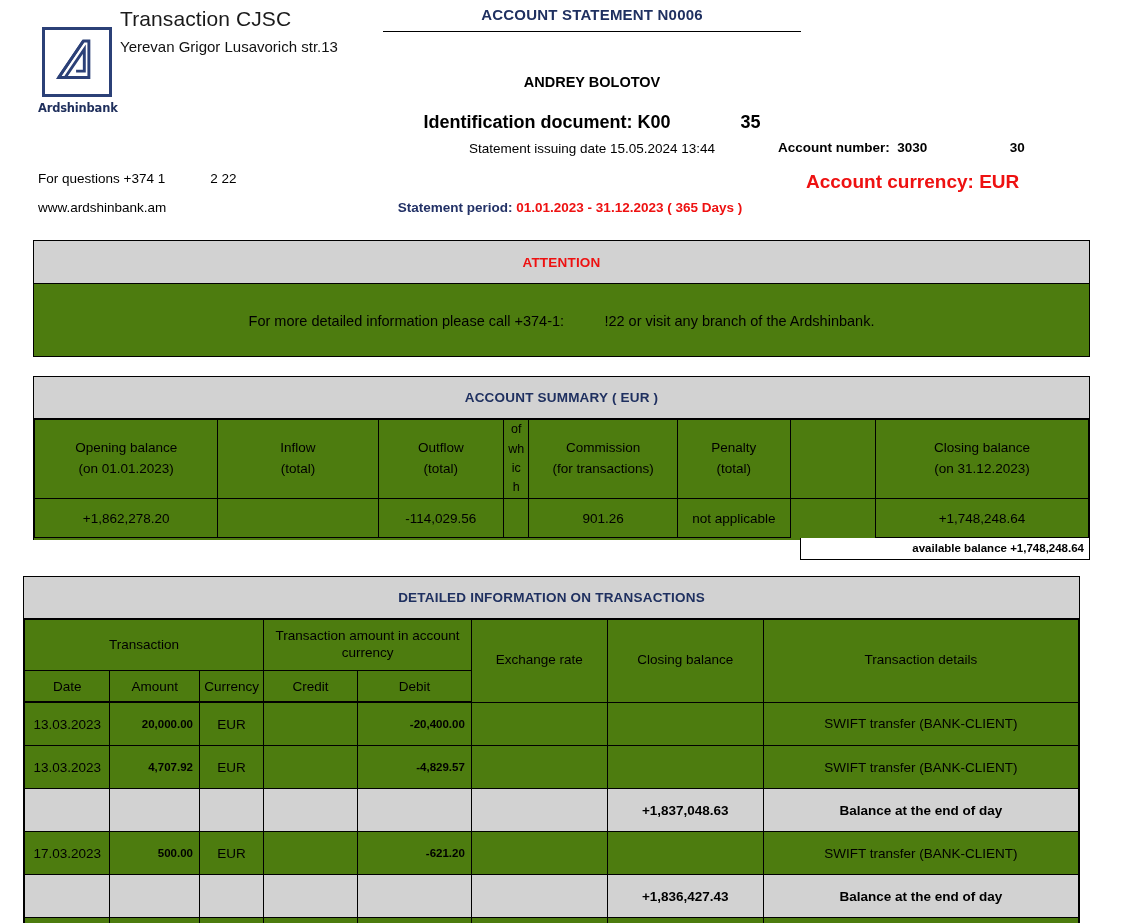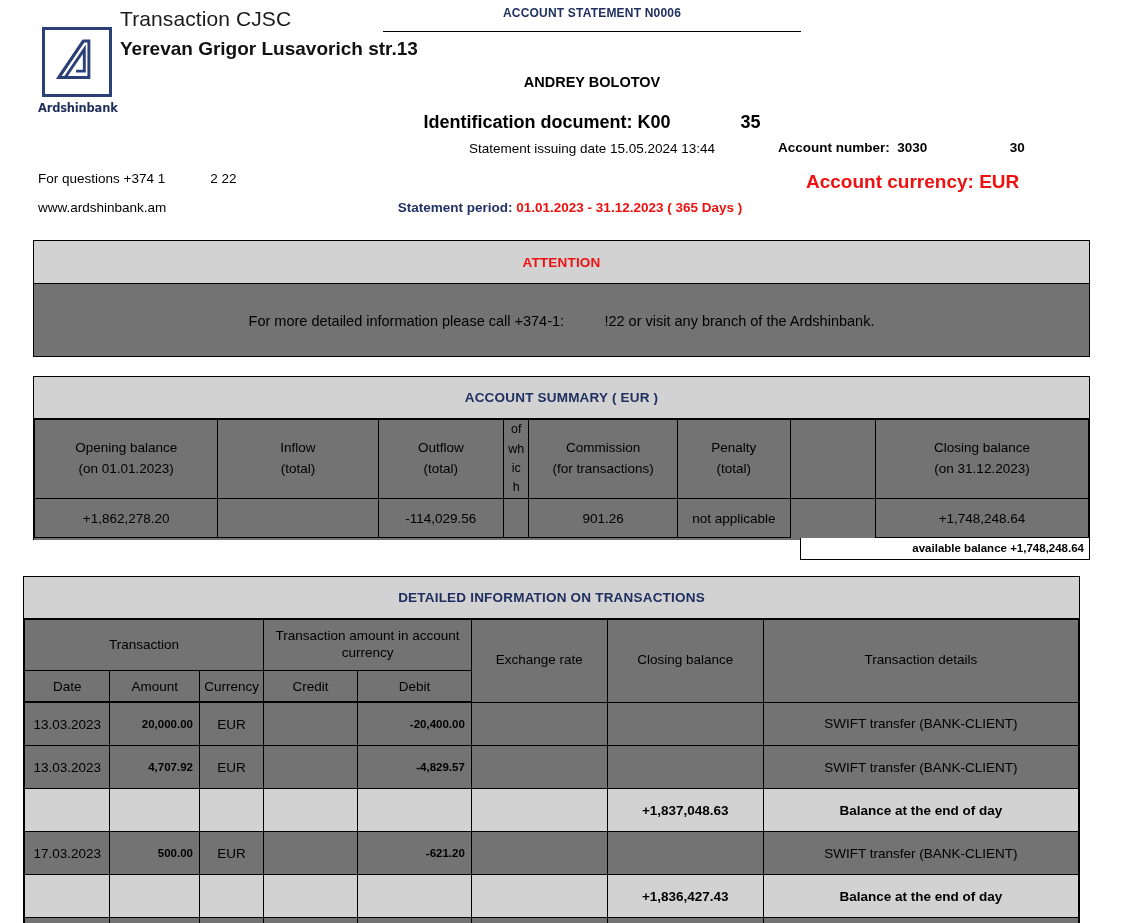--- a/index.html
+++ b/index.html
@@ -49,31 +49,31 @@
     left: 120px;
     top: 7px;
     font-size: 21px;
     color: #1a1a1a;
     letter-spacing: 0.1px;
   }
   .bank-addr {
     position: absolute;
     left: 120px;
     top: 38px;
-    font-size: 19px;
-    font-weight: bold;
+    font-size: 15px;
+    font-weight: normal;
     color: #111111;
   }
   .doc-title {
     position: absolute;
     left: 383px;
     top: 6px;
     width: 418px;
     text-align: center;
-    font-size: 12px;
+    font-size: 15px;
     font-weight: bold;
     color: #1f3060;
     letter-spacing: 0.2px;
   }
   .doc-title-rule {
     position: absolute;
     left: 383px;
     top: 31px;
     width: 418px;
     border-bottom: 1.5px solid #000;
@@ -144,21 +144,21 @@
     font-weight: bold;
     color: #223166;
   }
   .stmt-period .dates { color: #ee1111; }
 
   
   .box {
     position: absolute;
     border: 1.6px solid #000;
     box-sizing: border-box;
-    background: #737373;
+    background: #4d7c0f;
   }
   .band {
     background: #d2d2d2;
     border-bottom: 1.6px solid #000;
     text-align: center;
     font-weight: bold;
     color: #1f3060;
     font-size: 13.5px;
     letter-spacing: 0.2px;
     display: flex;

